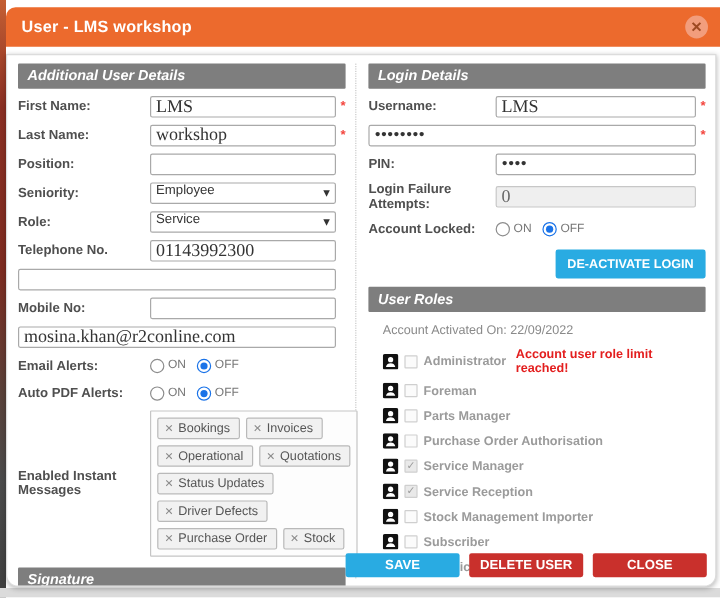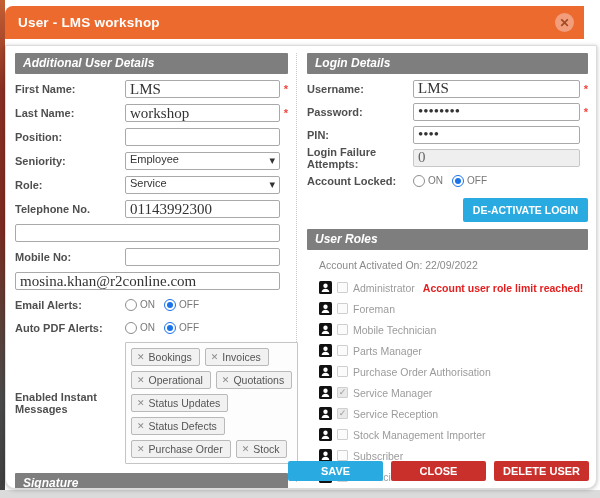--- a/index.html
+++ b/index.html
@@ -3,21 +3,21 @@
 <meta charset="utf-8">
 <style>
   * { margin:0; padding:0; box-sizing:border-box; }
   html,body { width:600px; height:498px; }
   body { font-family:"Liberation Sans", sans-serif; background:#fff; position:relative; overflow:hidden; }
 
   .page-left-strip { position:absolute; left:0; top:0; width:5px; height:100%; z-index:0;
     background:linear-gradient(#c45f33 0%, #8a2f23 18%, #7d2b20 45%, #5a4038 65%, #4a4a4a 80%, #3f3f3f 100%); }
   .page-bottom-strip { position:absolute; left:0; bottom:0; width:100%; height:8px; background:#dbdbdb; z-index:0; }
 
-  .modal-header { position:absolute; left:5px; right:16px; top:6px; height:33px; background:#ec6a2d;
+  .modal-header { position:absolute; left:5px; right:0; top:6px; height:33px; background:#ec6a2d;
     border-radius:8px 0 0 0; z-index:2; display:flex; align-items:center; }
   .modal-title { color:#fff; font-size:13.5px; font-weight:bold; padding-left:13px; letter-spacing:.2px; }
   .close-btn { position:absolute; right:10px; top:7px; width:19px; height:19px; border-radius:50%;
     background:#f29d7c; color:#9e4a22; font-size:12px; font-weight:bold; display:flex; align-items:center;
     justify-content:center; cursor:pointer; line-height:1; }
 
   .modal-body { position:absolute; left:5px; right:3px; top:45px; bottom:9px; background:#fff;
     border:1px solid #dcdcdc; border-radius:0 0 10px 10px; box-shadow:0 1px 4px rgba(0,0,0,.25);
     padding:7px 8px 6px 9px; z-index:1; overflow:hidden; }
 
@@ -64,21 +64,21 @@
     font-family:"Liberation Sans", sans-serif; }
 
   .activated { font-size:10.5px; color:#8a8a8a; margin:9px 0 4px 12px; }
   .role-row { display:flex; align-items:center; gap:5px; margin:4px 0 0 12px; min-height:17px; }
   .role-icon { width:13px; height:13px; flex:none; display:block; }
   .cb { width:11px; height:11px; border:1px solid #cfcfcf; background:#fbfbfb; border-radius:1px;
     flex:none; display:flex; align-items:center; justify-content:center; cursor:pointer; }
   .cb .glyph { display:none; color:#9a9a9a; font-size:9px; line-height:1; }
   .cb.on { background:#e9e9e9; }
   .cb.on .glyph { display:block; }
-  .role-lbl { font-size:10.5px; color:#9b9b9b; }
+  .role-lbl { font-size:10.5px; color:#9b9b9b;font-weight:bold; }
   .role-warn { font-size:10.5px; color:#e31e1e; font-weight:bold; margin-left:3px; }
 
   .footer { position:absolute; right:7px; bottom:7px; display:flex; gap:8px; }
   .btn { width:95px; height:20px; border:none; color:#fff; font-size:11px; font-weight:bold;
     border-radius:2px; cursor:pointer; font-family:"Liberation Sans", sans-serif; }
   .btn-save { background:#29abe2;margin-left:34px; }
   .btn-red { background:#c9302c; }
 </style>
 </head>
 <body>
@@ -221,21 +221,21 @@
             </span>
             <span class="tag-row">
               <span class="tag">
                   <span class="x">✕</span>
                   <span>Status Updates</span>
                 </span>
             </span>
             <span class="tag-row">
               <span class="tag">
                   <span class="x">✕</span>
-                  <span>Status Defects</span>
+                  <span>Driver Defects</span>
                 </span>
             </span>
             <span class="tag-row">
               <span class="tag">
                   <span class="x">✕</span>
                   <span>Purchase Order</span>
                 </span>
               <span class="tag">
                   <span class="x">✕</span>
                   <span>Stock</span>
@@ -255,21 +255,20 @@
 
       <div class="frow rrow">
         <span class="flabel">Username:</span>
         <span class="fctrl">
             <input class="tinput" value="LMS" style="">
           </span>
         <span class="req">*</span>
       </div>
 
       <div class="frow rrow">
-        <span class="flabel">Password:</span>
         <span class="fctrl">
             <input class="tinput" value="••••••••" style="">
           </span>
         <span class="req">*</span>
       </div>
 
       <div class="frow rrow">
         <span class="flabel">PIN:</span>
         <span class="fctrl">
             <input class="tinput" value="••••" style="">
@@ -320,29 +319,20 @@
         <span class="cb"></span>
         <span class="role-lbl">Foreman</span>
       </div>
       <div class="role-row">
         <svg class="role-icon" viewBox="0 0 16 16">
             <rect width="16" height="16" rx="2" fill="#111"></rect>
             <circle cx="8" cy="5.8" r="2.7" fill="#fff"></circle>
             <path d="M3.2 13.4c.6-2.7 2.5-3.8 4.8-3.8s4.2 1.1 4.8 3.8z" fill="#fff"></path>
           </svg>
         <span class="cb"></span>
-        <span class="role-lbl">Mobile Technician</span>
-      </div>
-      <div class="role-row">
-        <svg class="role-icon" viewBox="0 0 16 16">
-            <rect width="16" height="16" rx="2" fill="#111"></rect>
-            <circle cx="8" cy="5.8" r="2.7" fill="#fff"></circle>
-            <path d="M3.2 13.4c.6-2.7 2.5-3.8 4.8-3.8s4.2 1.1 4.8 3.8z" fill="#fff"></path>
-          </svg>
-        <span class="cb"></span>
         <span class="role-lbl">Parts Manager</span>
       </div>
       <div class="role-row">
         <svg class="role-icon" viewBox="0 0 16 16">
             <rect width="16" height="16" rx="2" fill="#111"></rect>
             <circle cx="8" cy="5.8" r="2.7" fill="#fff"></circle>
             <path d="M3.2 13.4c.6-2.7 2.5-3.8 4.8-3.8s4.2 1.1 4.8 3.8z" fill="#fff"></path>
           </svg>
         <span class="cb"></span>
         <span class="role-lbl">Purchase Order Authorisation</span>
@@ -394,16 +384,16 @@
             <path d="M3.2 13.4c.6-2.7 2.5-3.8 4.8-3.8s4.2 1.1 4.8 3.8z" fill="#fff"></path>
           </svg>
         <span class="cb"></span>
         <span class="role-lbl">Technician</span>
       </div>
     </div>
   </div>
 
   <div class="footer">
     <button class="btn btn-save">SAVE</button>
+    <button class="btn btn-red">DELETE USER</button>
     <button class="btn btn-red">CLOSE</button>
-    <button class="btn btn-red">DELETE USER</button>
   </div>
 </div>
 
 </body></html>

